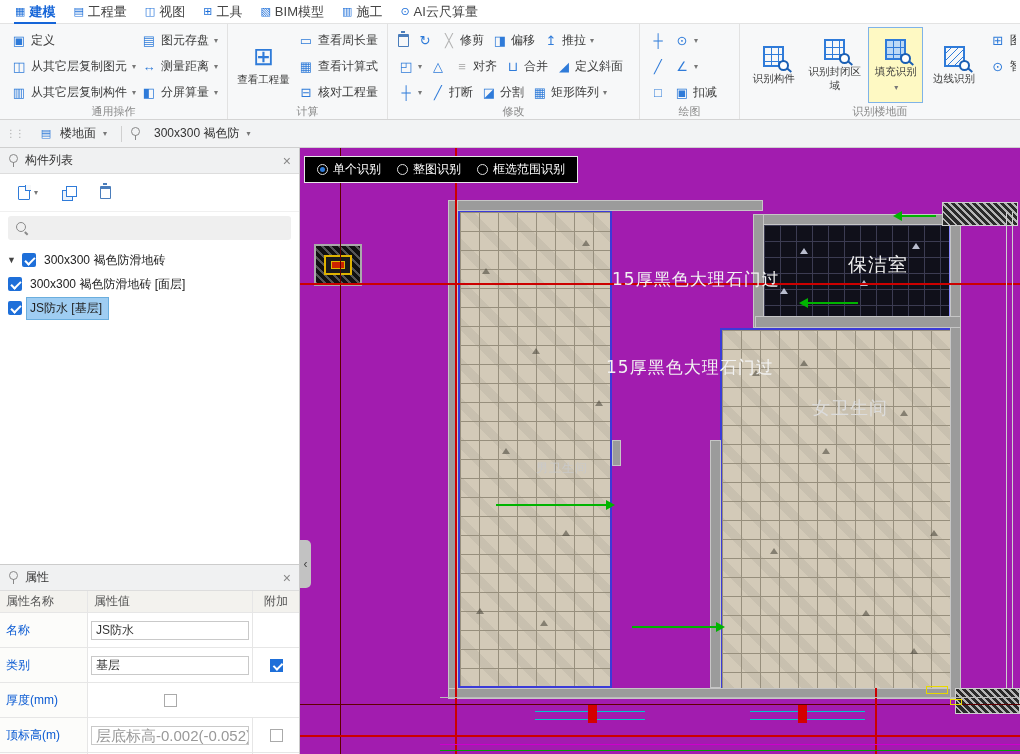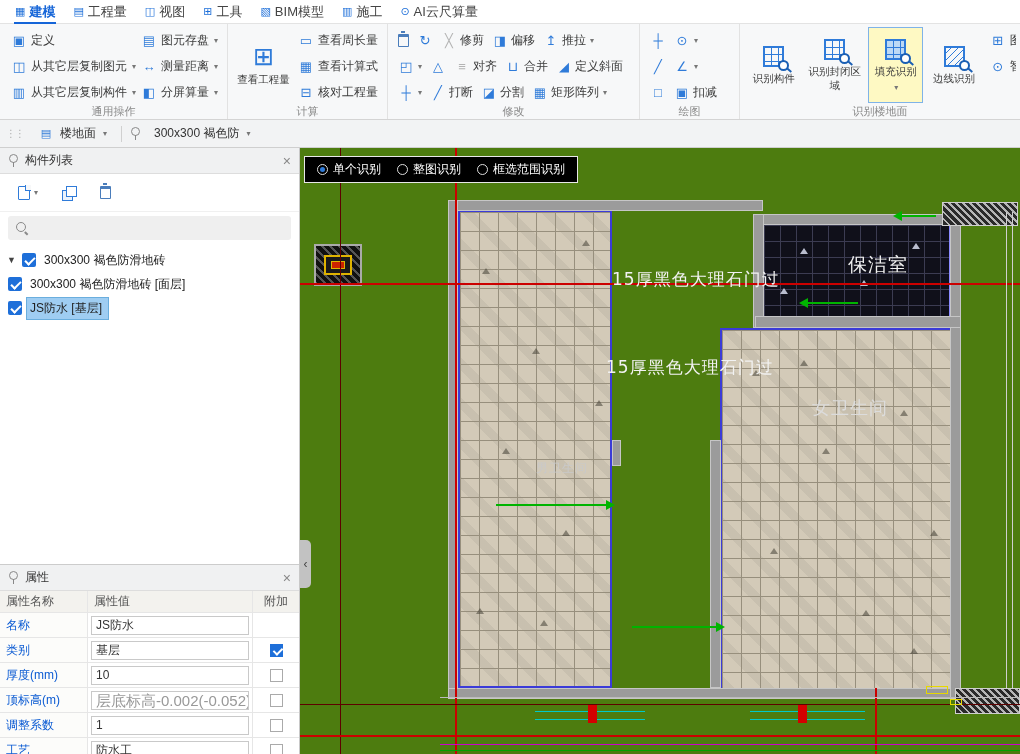--- a/index.html
+++ b/index.html
@@ -73,34 +73,34 @@
 .tree-row{display:flex;align-items:center;gap:5px;height:24px;padding:0 6px;font-size:12px;color:#222}
 .tree-row .exp{width:11px;font-size:9px;color:#444;text-align:center;flex:none}
 .tree-row.child{padding-left:8px}
 .lbl{padding:2px 6px 2px 3px;white-space:nowrap}
 .tree-row.selected .lbl{background:#9fcdf2;outline:1px solid #6aaede}
 .cb{width:14px;height:14px;background:#1e6fd9;border-radius:2px;position:relative;flex:none}
 .cb::after{content:"";position:absolute;left:4.5px;top:1.5px;width:4px;height:8px;border:solid #fff;border-width:0 2px 2px 0;transform:rotate(45deg)}
 
 
 .props{height:190px;flex:none;display:flex;flex-direction:column;border-top:1px solid #ccc;overflow:hidden}
-.prow{display:grid;grid-template-columns:88px 1fr 46px;height:25px;border-bottom:1px solid #e6e6e6;flex:none}
+.prow{display:grid;grid-template-columns:88px 1fr 46px;height:35px;border-bottom:1px solid #e6e6e6;flex:none}
 .prow.phead{background:#f3f2ee;color:#555;height:22px}
 .pcell{display:flex;align-items:center;padding:0 6px;border-right:1px solid #e6e6e6;overflow:hidden;white-space:nowrap}
 .pname{color:#0b5bd3;background:#fcfcfa}
 .pval{padding:0 3px}
 .vbox{flex:1;height:19px;line-height:17px;border:1px solid #c9c9c9;background:#fff;padding:0 4px;overflow:hidden;white-space:nowrap}
 .vbox.dim{color:#999;font-size:15px}
 .pattach{justify-content:center;border-right:none}
 .pcheck{width:13px;height:13px;border:1px solid #aaa;background:#fff;flex:none}
 .pcheck.checked{background:#1e6fd9;border-color:#1e6fd9;position:relative}
 .pcheck.checked::after{content:"";position:absolute;left:4px;top:1px;width:4px;height:7px;border:solid #fff;border-width:0 2px 2px 0;transform:rotate(45deg)}
 
 
-.canvas{position:relative;flex:1;background:#4d7c0f;overflow:hidden}
+.canvas{position:relative;flex:1;background:#a21caf;overflow:hidden}
 .room{position:absolute;z-index:2}
 .tiles{background-color:#d3cab8;border:2px solid #3b3bd8;background-image:linear-gradient(#978f7d 1px,transparent 1px),linear-gradient(90deg,#978f7d 1px,transparent 1px),repeating-linear-gradient(45deg,rgba(0,0,0,0.05) 0 9px,transparent 9px 28px);background-size:19px 19px,19px 19px,auto}
 .tiles-dark{background-color:#10101a;border:1px solid #8a8aff;background-image:linear-gradient(#3c3c52 1px,transparent 1px),linear-gradient(90deg,#3c3c52 1px,transparent 1px);background-size:16px 16px}
 .wall{position:absolute;background:#9b9b9b;box-shadow:inset 0 0 0 1px #c6c6c6;z-index:3}
 .wall-hatch{position:absolute;background:repeating-linear-gradient(45deg,#b5b5b5 0 2px,#2a2a2a 2px 5px);box-shadow:inset 0 0 0 1px #cfcfcf;z-index:3}
 .hline{position:absolute;z-index:10}
 .vline{position:absolute;z-index:10}
 .marker{position:absolute;z-index:12}
 .tk{position:absolute;width:0;height:0;border-left:4px solid transparent;border-right:4px solid transparent;border-bottom:6px solid rgba(70,65,55,.55);z-index:4}
 .tk.w{border-bottom-color:rgba(215,220,238,.85)}
@@ -440,23 +440,20 @@
           <div class="pcell pname">类别</div>
           <div class="pcell pval">
               <div class="vbox">基层</div>
             </div>
           <div class="pcell pattach">
               <span class="pcheck checked"></span>
             </div>
         </div>
         <div class="prow">
           <div class="pcell pname">厚度(mm)</div>
-          <div class="pcell pval">
-              <div class="vbox">10</div>
-            </div>
           <div class="pcell pattach">
               <span class="pcheck"></span>
             </div>
         </div>
         <div class="prow">
           <div class="pcell pname">顶标高(m)</div>
           <div class="pcell pval">
               <div class="vbox dim">层底标高-0.002(-0.052)</div>
             </div>
           <div class="pcell pattach">

